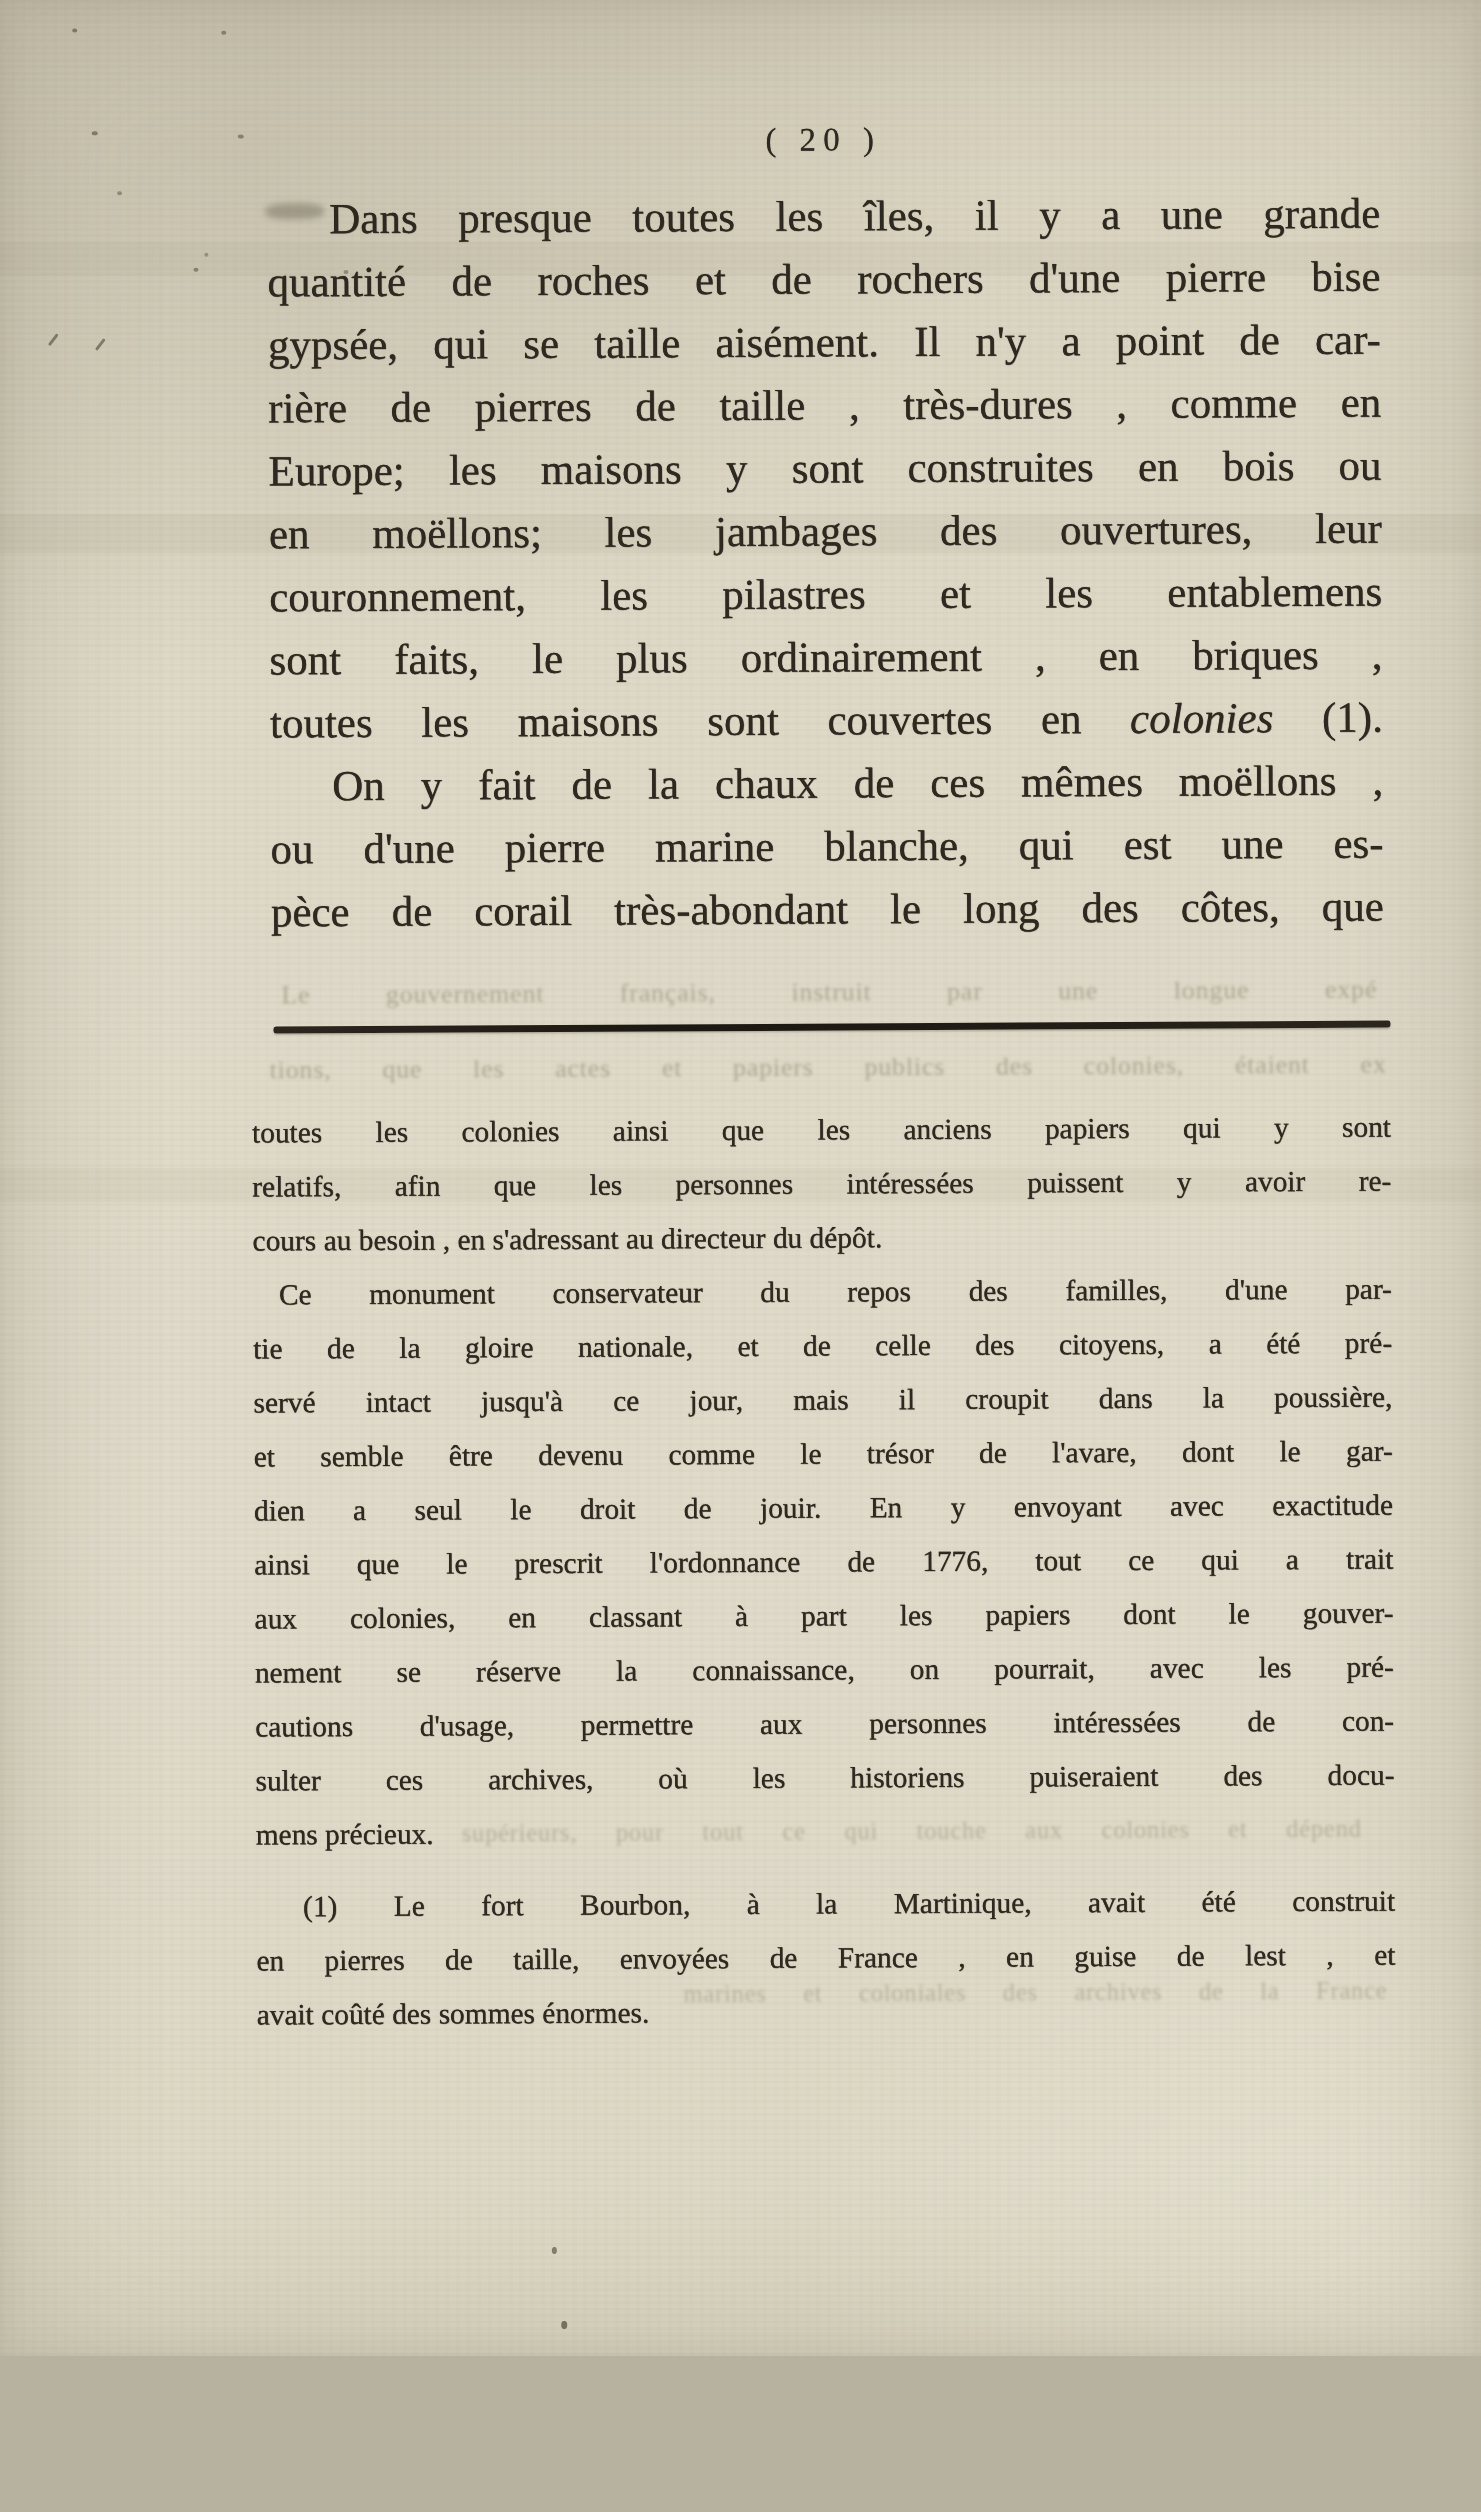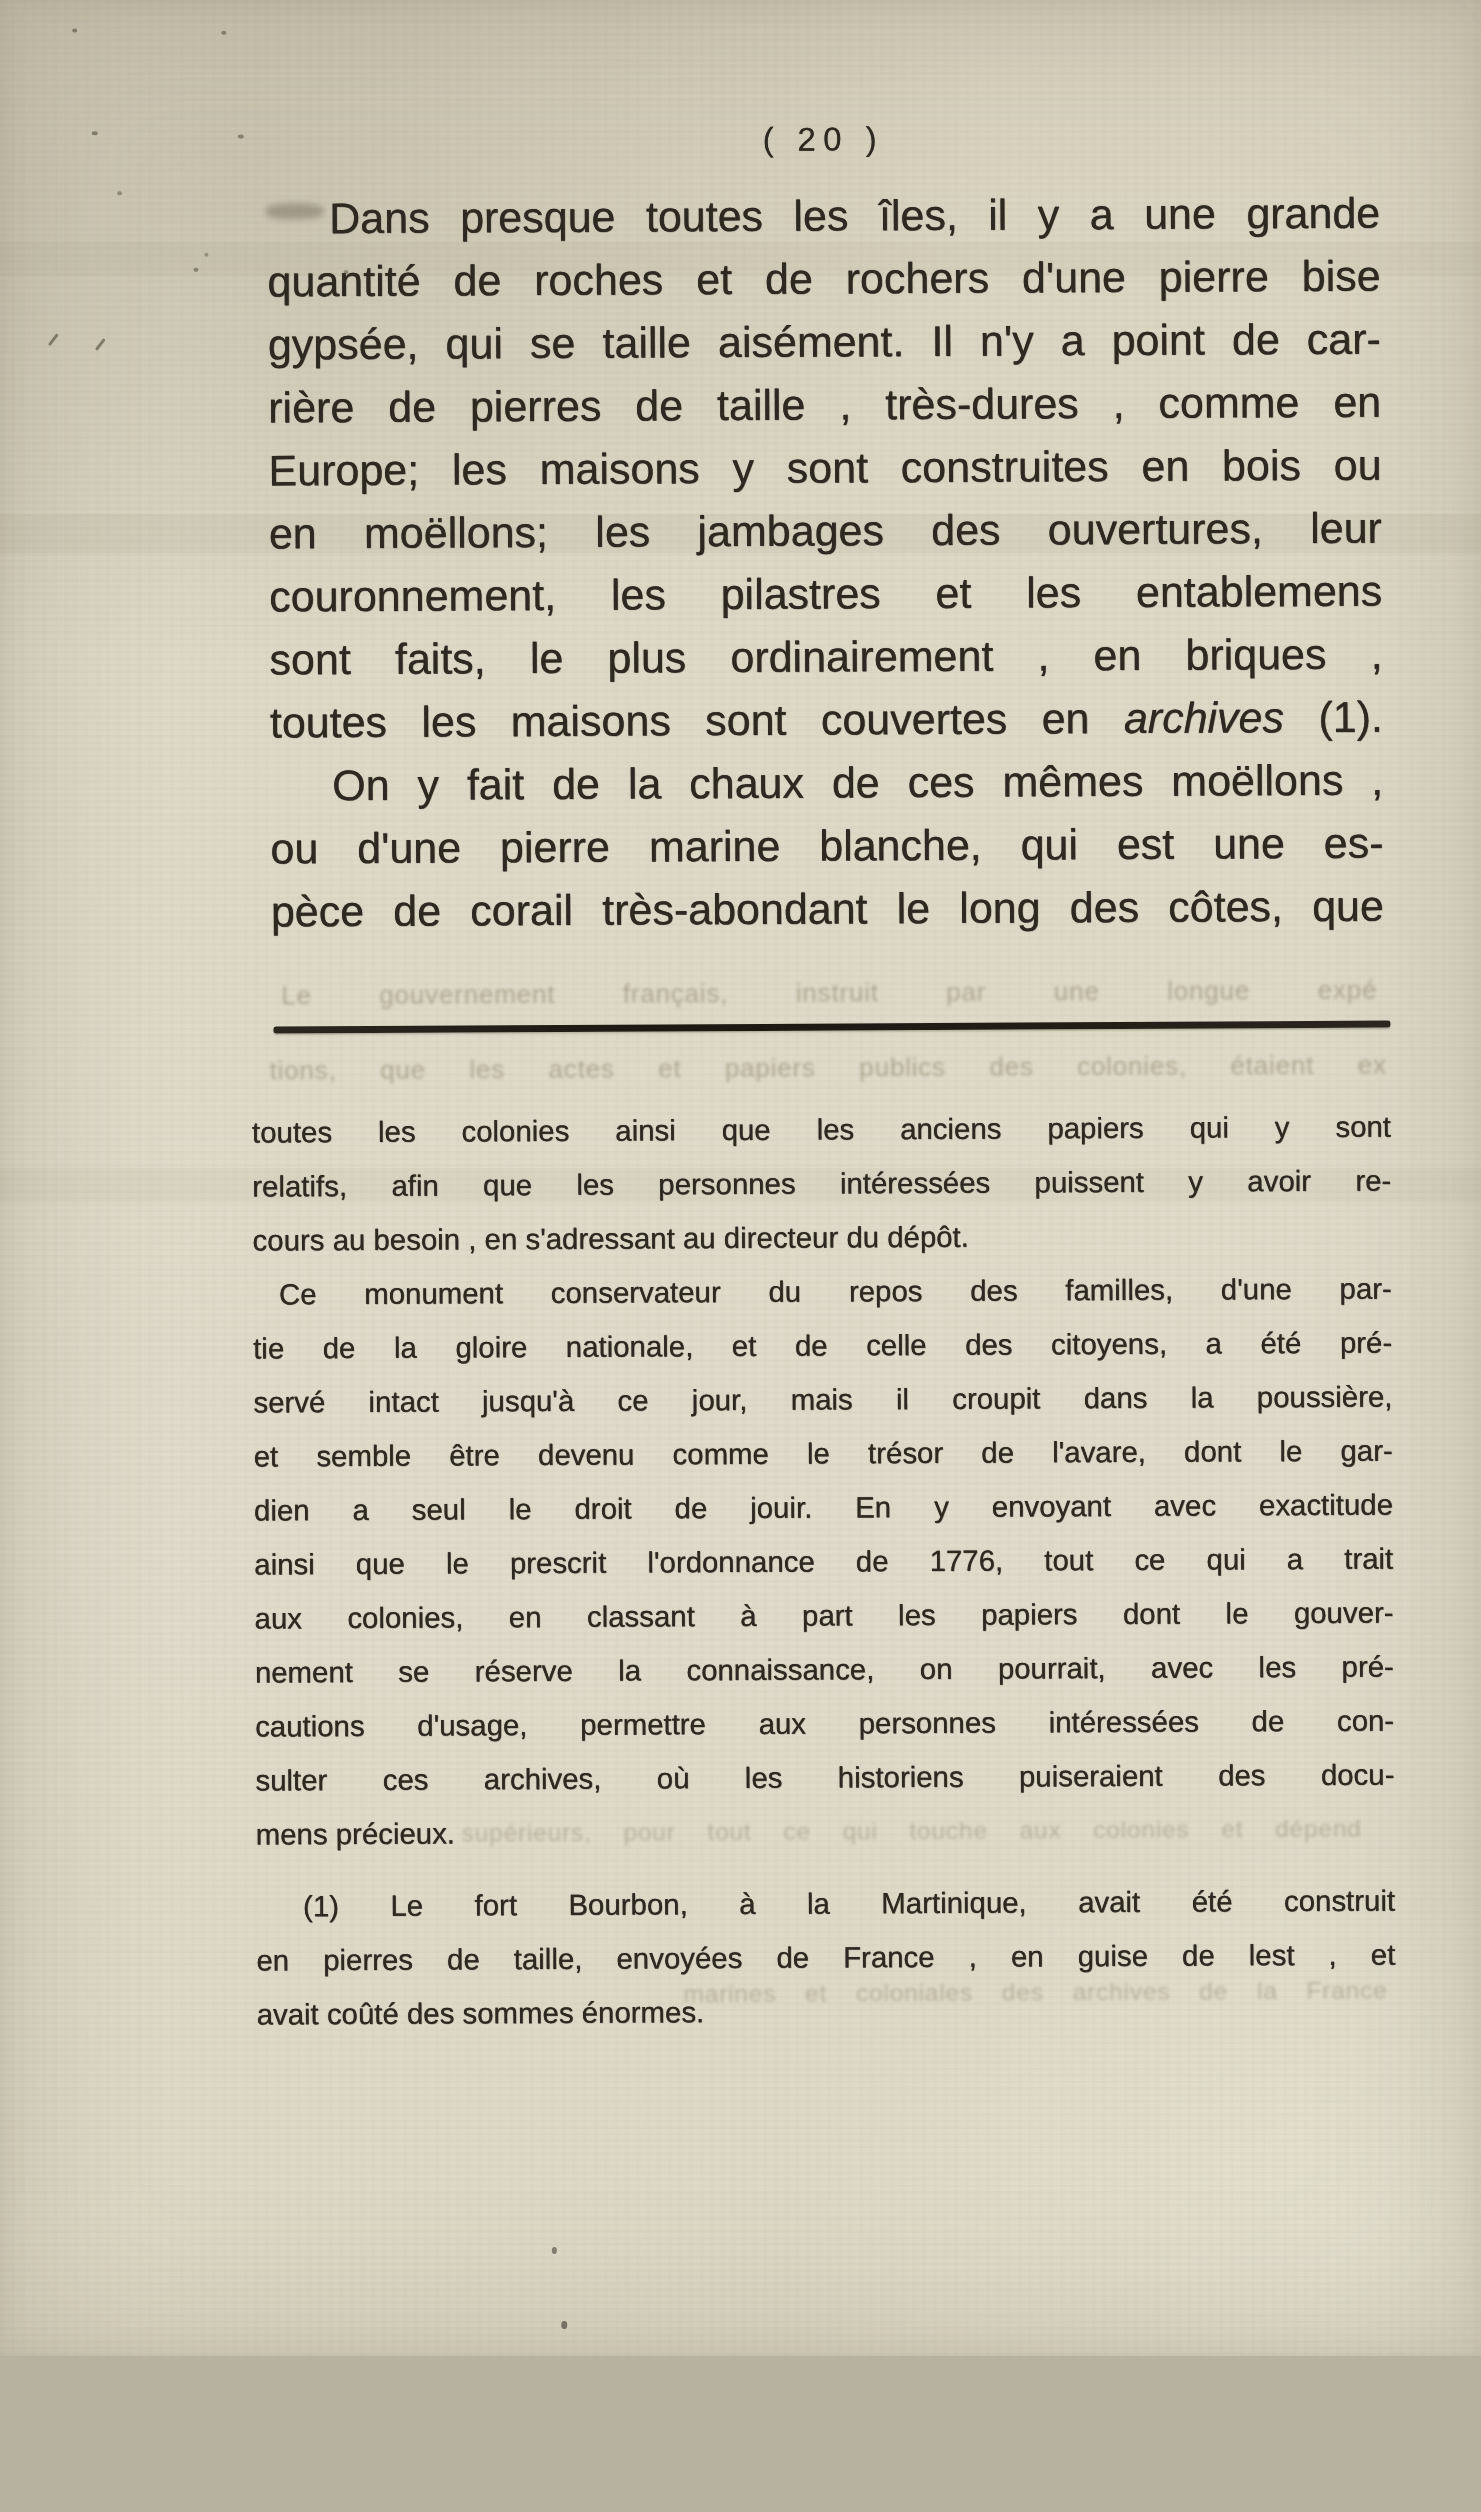--- a/index.html
+++ b/index.html
@@ -1,20 +1,20 @@
 <!DOCTYPE html>
 <html style="font-size:13px"><head>
 <meta charset="utf-8">
 <style>
   html,body{margin:0;padding:0;background:#b7b1a0;}
   #page{
     position:relative;
     width:1481px;height:2356px;
     overflow:hidden;
-    font-family:Liberation Sans, sans-serif;
+    font-family:Liberation Serif, serif;
     color:#2e2920;
     background:
       radial-gradient(1227px 818px at 16% 7%, rgba(118,112,92,0.17), transparent 62%),
       radial-gradient(1063px 736px at 96% 96%, rgba(255,252,238,0.22), transparent 60%),
       linear-gradient(180deg,#d8d2bf 0%,#ded9c7 28%,#e0dbca 66%,#ddd8c5 100%);
     box-shadow: inset 0 0 155px rgba(104,97,76,0.26), inset 0 0 28px rgba(104,97,76,0.10);
   }
   #texture{
     position:absolute;inset:0;pointer-events:none;
     background:
@@ -78,21 +78,21 @@
 
     <div class="main-block">
       <div class="line ind-main">Dans presque toutes les îles, il y a une grande</div>
       <div class="line">quantité de roches et de rochers d'une pierre bise</div>
       <div class="line">gypsée, qui se taille aisément. Il n'y a point de car-</div>
       <div class="line">rière de pierres de taille , très-dures , comme en</div>
       <div class="line">Europe; les maisons y sont construites en bois ou</div>
       <div class="line">en moëllons; les jambages des ouvertures, leur</div>
       <div class="line">couronnement, les pilastres et les entablemens</div>
       <div class="line">sont faits, le plus ordinairement , en briques ,</div>
-      <div class="line"><span>toutes les maisons sont couvertes en </span><span class="it">archives</span><span> (1).</span></div>
+      <div class="line"><span>toutes les maisons sont couvertes en </span><span class="it">colonies</span><span> (1).</span></div>
       <div class="line ind-main">On y fait de la chaux de ces mêmes moëllons ,</div>
       <div class="line">ou d'une pierre marine blanche, qui est une es-</div>
       <div class="line">pèce de corail très-abondant le long des côtes, que</div>
     </div>
 
     <div class="ghost" style="left:282px;top:975px;width:1096px;">Le gouvernement français, instruit par une longue expé</div>
     <div class="rule"></div>
     <div class="ghost" style="left:270px;top:1050px;width:1117px;">tions, que les actes et papiers publics des colonies, étaient ex</div>
 
     <div class="fn-block">

